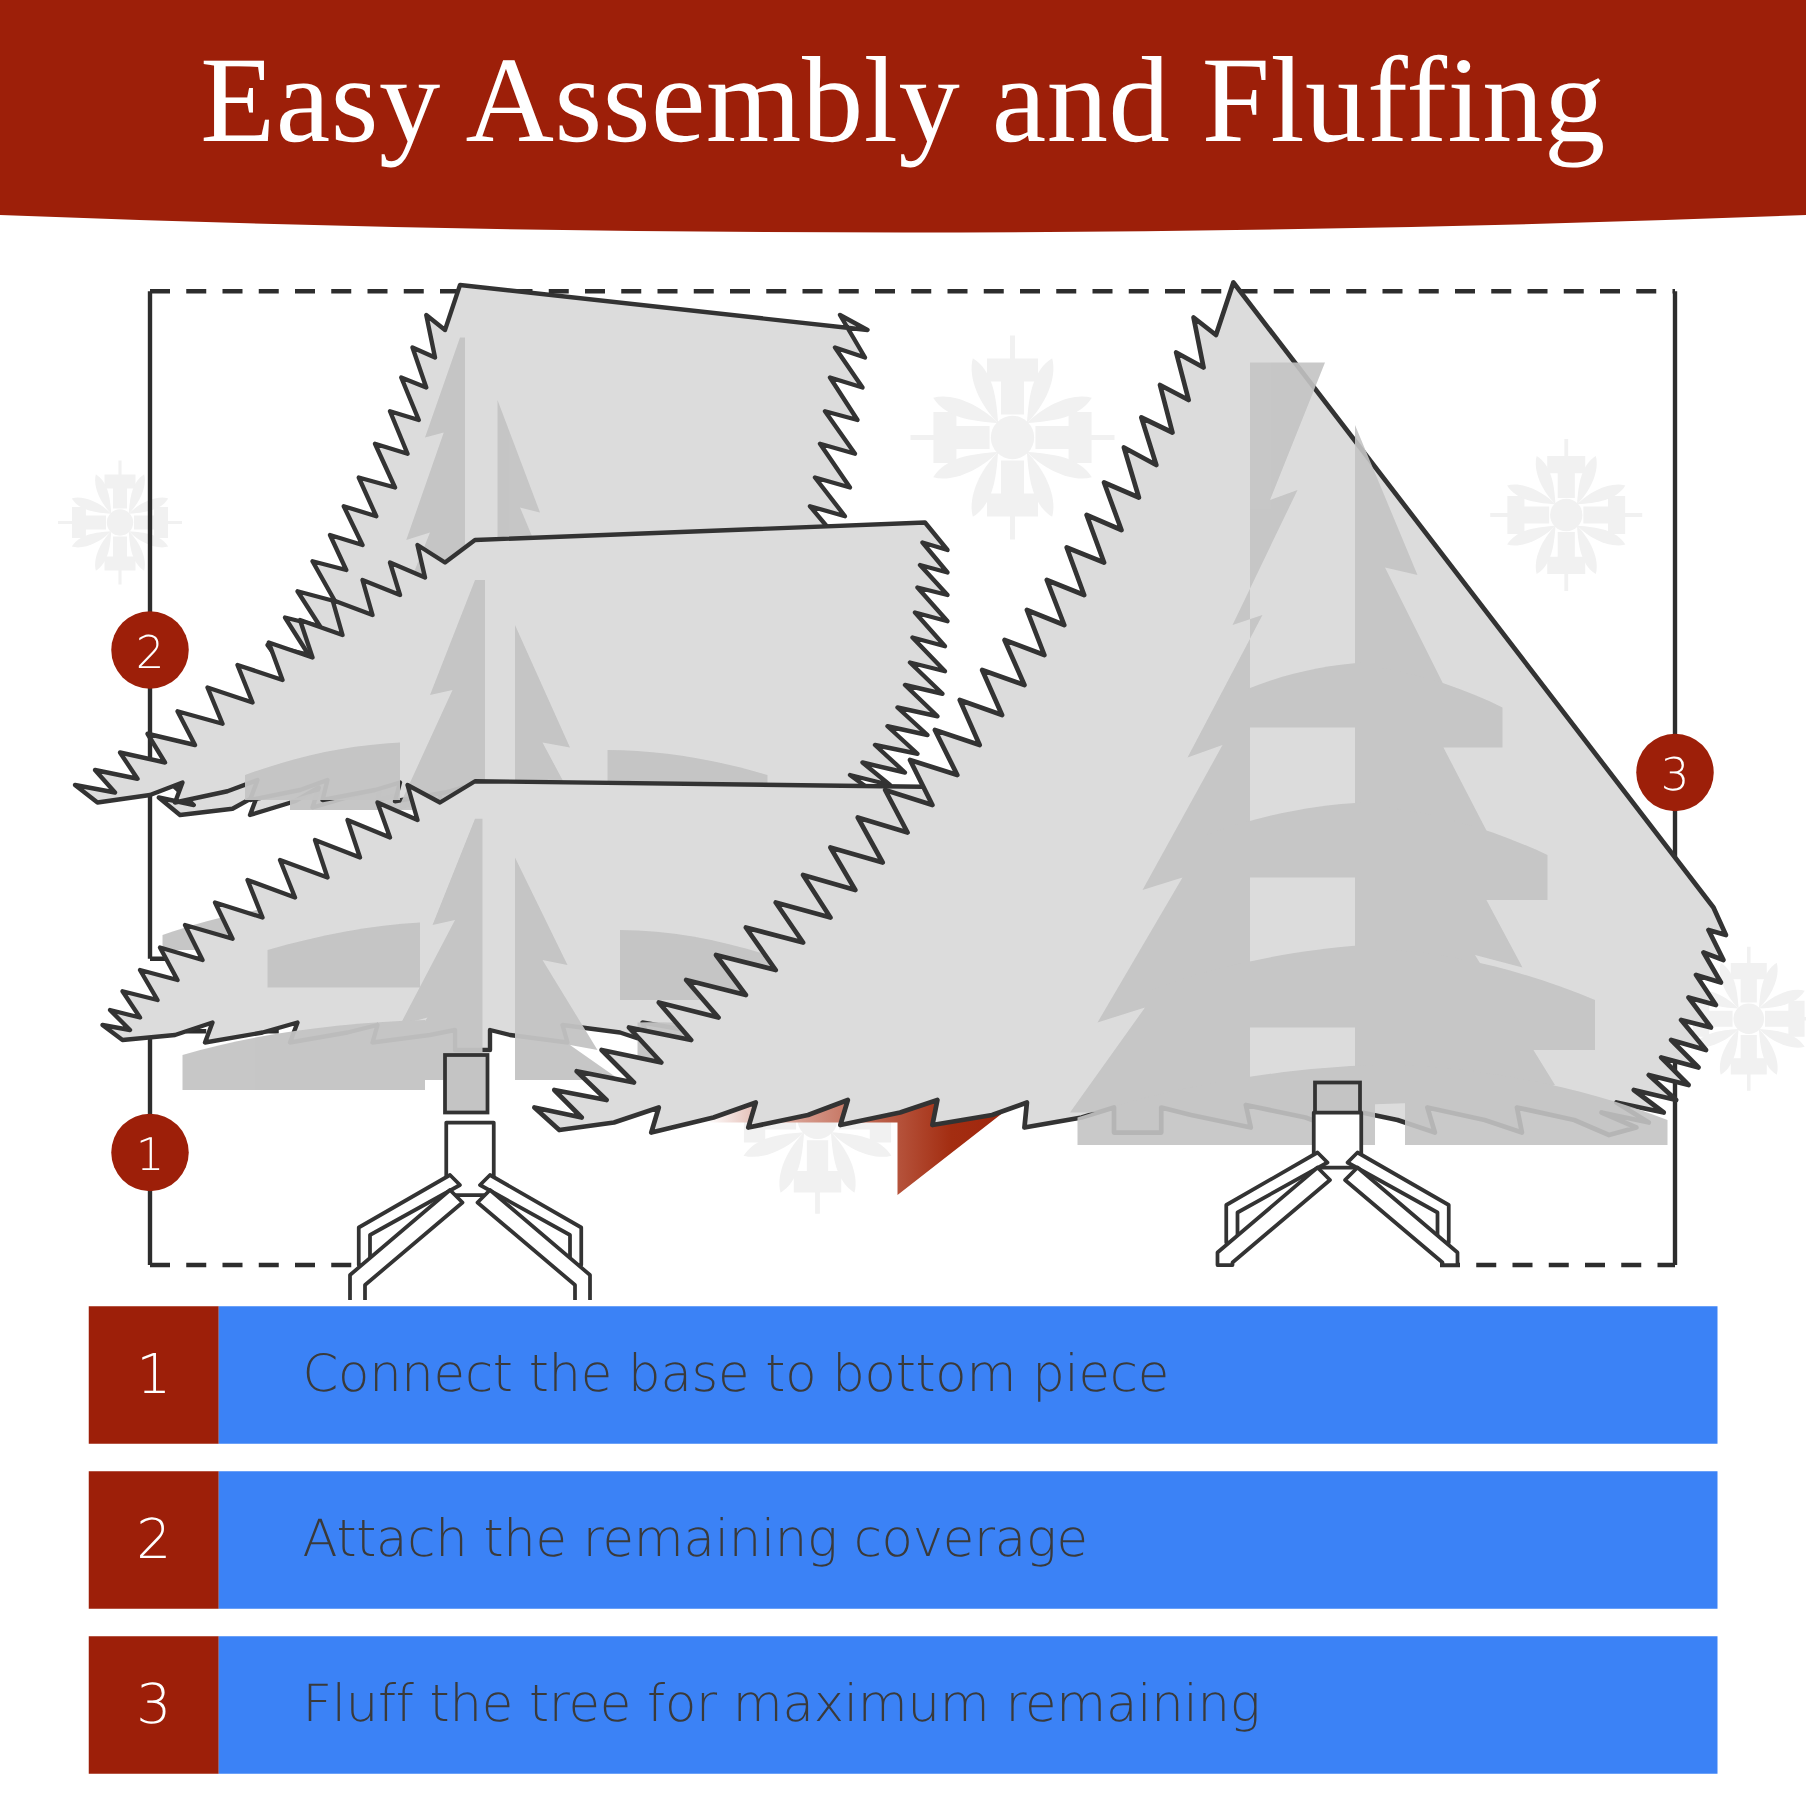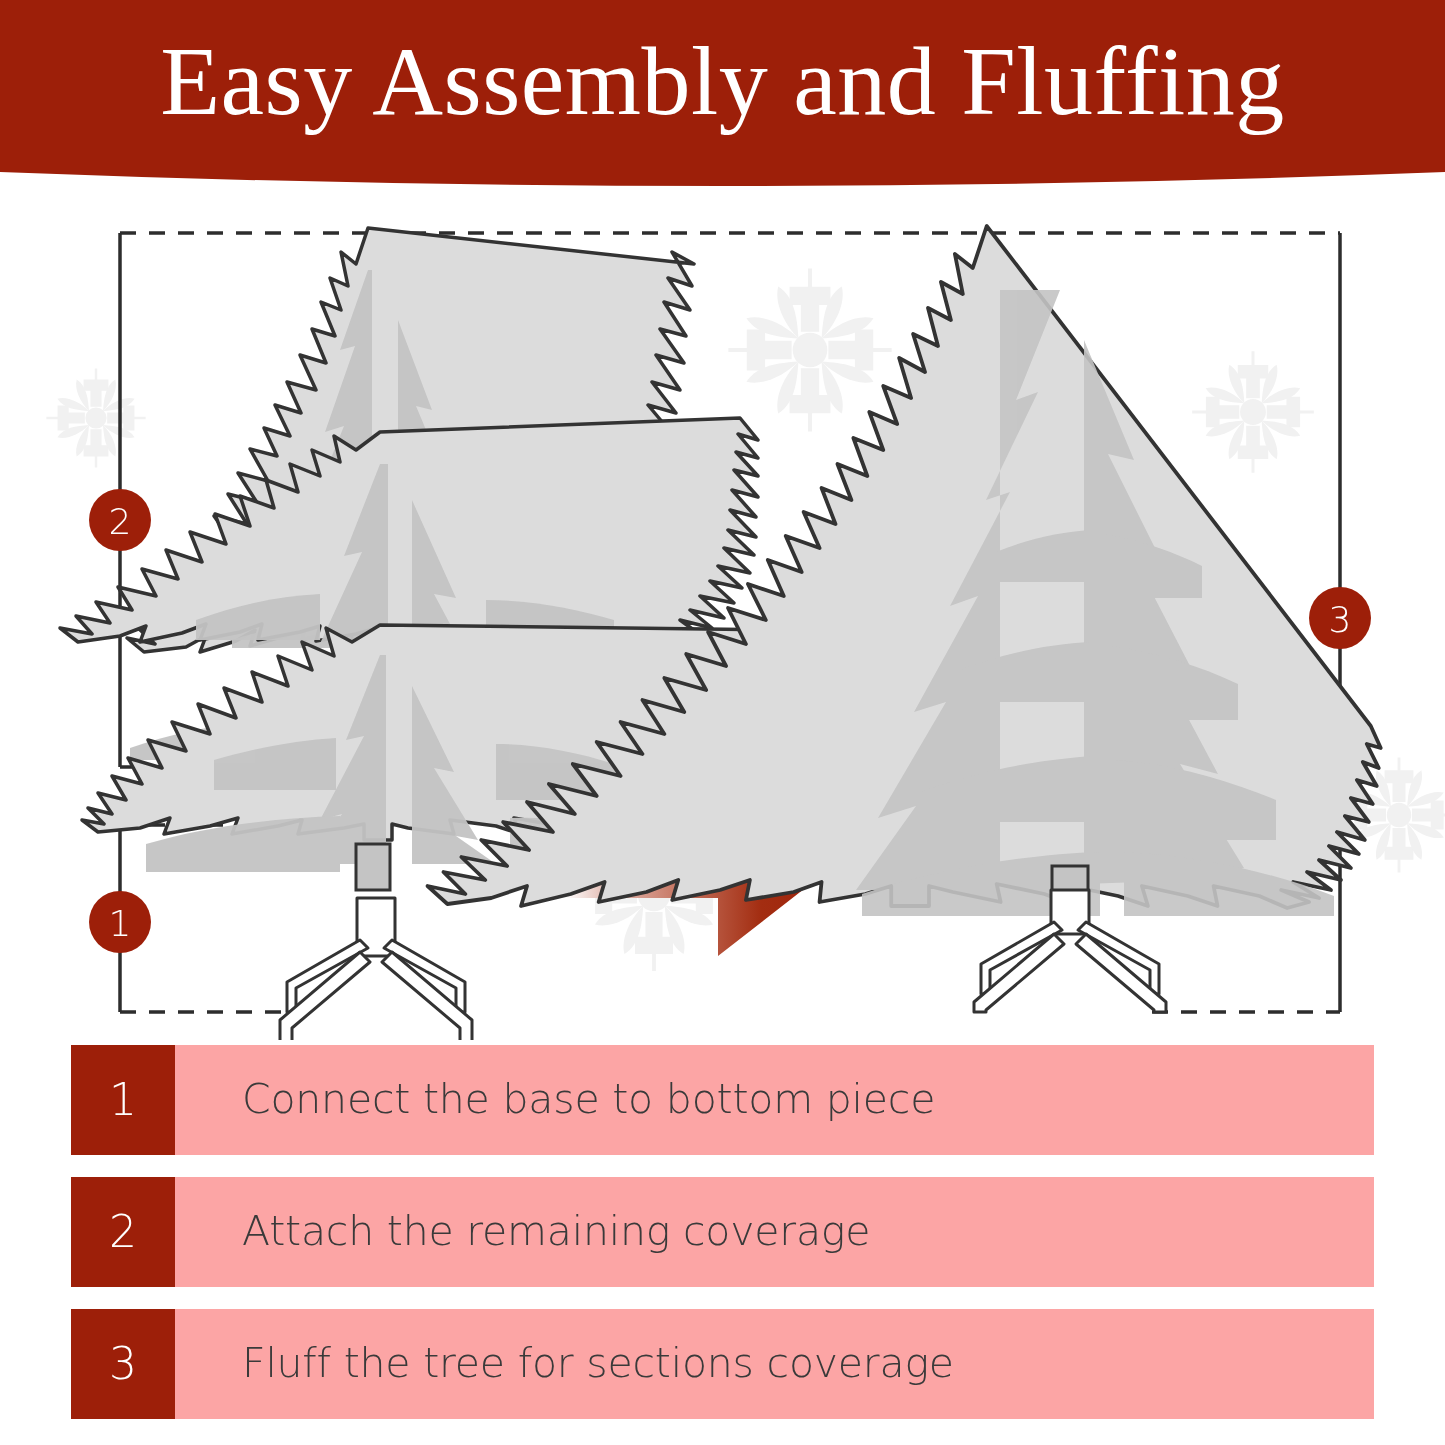--- a/index.html
+++ b/index.html
@@ -87,21 +87,21 @@
     display: flex;
     align-items: center;
     justify-content: center;
     font-family: "DejaVu Sans", sans-serif;
     font-size: 44px;
     font-weight: 300;
     line-height: 1;
   }
   .step-text-bar {
     flex: 1;
-    background: #fca5a5;
+    background: #3b82f6;
     display: flex;
     align-items: center;
     padding-left: 67px;
     box-sizing: border-box;
     color: #3a3a3a;
     font-family: "DejaVu Sans", sans-serif;
     font-size: 41px;
     font-weight: 300;
     line-height: 1.1;
     letter-spacing: -0.2px;
@@ -396,16 +396,16 @@
     <div class="step-text-bar">Connect the base to bottom piece</div>
   </div>
 
   <div class="step-row step-row-2">
     <div class="step-number-box">2</div>
     <div class="step-text-bar">Attach the remaining coverage</div>
   </div>
 
   <div class="step-row step-row-3">
     <div class="step-number-box">3</div>
-    <div class="step-text-bar">Fluff the tree for sections coverage</div>
+    <div class="step-text-bar">Fluff the tree for maximum remaining</div>
   </div>
 
 </div>
 
 </body></html>

